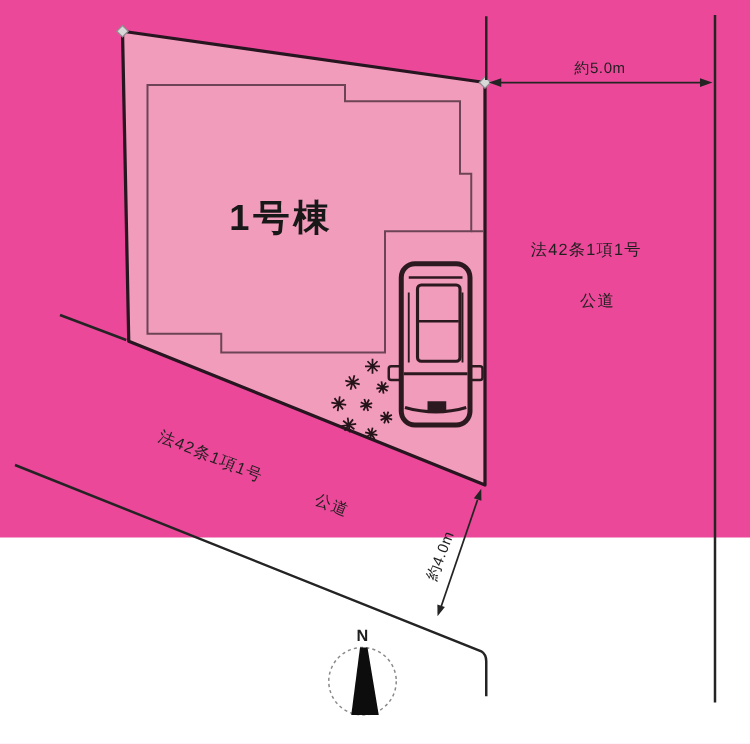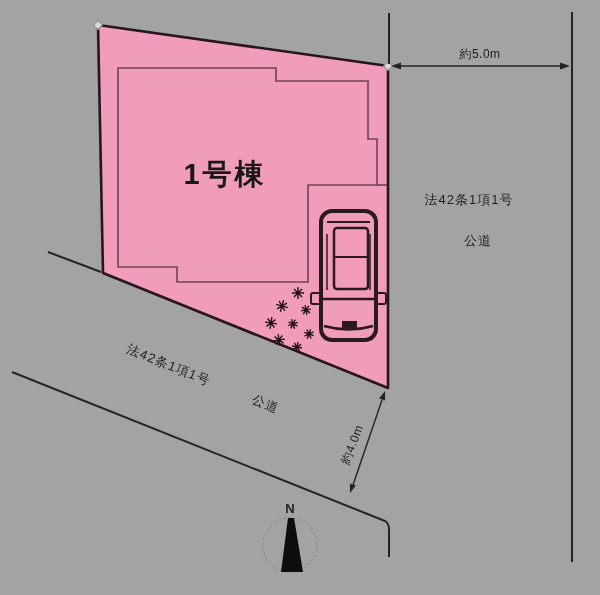--- a/index.html
+++ b/index.html
@@ -1,18 +1,18 @@
 <!DOCTYPE html>
 <html><head>
 <meta charset="utf-8">
 <style>
   html,body{margin:0;padding:0;background:#ffffff;}
   body{width:600px;height:595px;overflow:hidden;
        font-family:"Liberation Sans","DejaVu Sans",sans-serif;}
-  .stage{position:relative;width:600px;height:595px;background:#a3a3a3;}
+  .stage{position:relative;width:600px;height:430px;background:#ec4899;}
   svg text{font-family:"Liberation Sans","DejaVu Sans",sans-serif;fill:#1f1f1f;}
   .dim-label{font-size:12px;letter-spacing:0.5px;}
   .road-label{font-size:13px;letter-spacing:1px;}
   .building-label{font-size:29px;font-weight:600;letter-spacing:3px;fill:#181818;}
   .compass-n{font-size:13px;font-weight:700;}
   .thinline{stroke:#242424;stroke-width:2;fill:none;}
   .dimline{stroke:#242424;stroke-width:1.4;fill:none;}
   .carline{stroke:#2c191f;fill:none;}
   .shrub{stroke:#241318;stroke-width:1.4;}
 </style>

